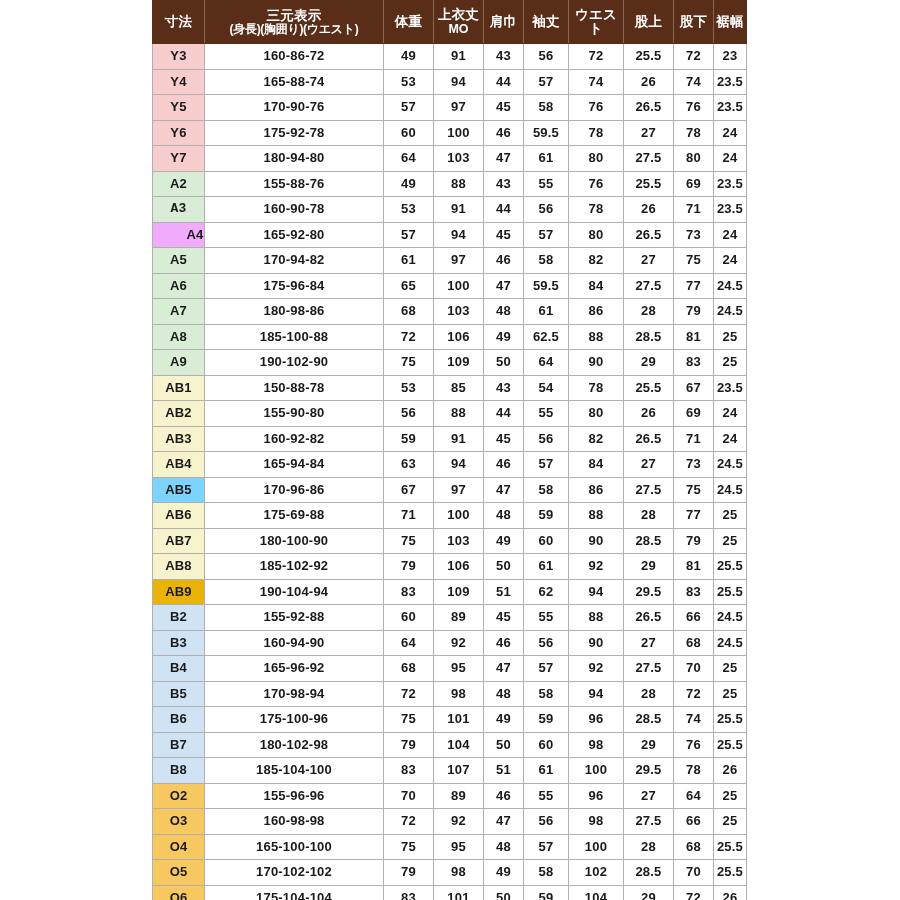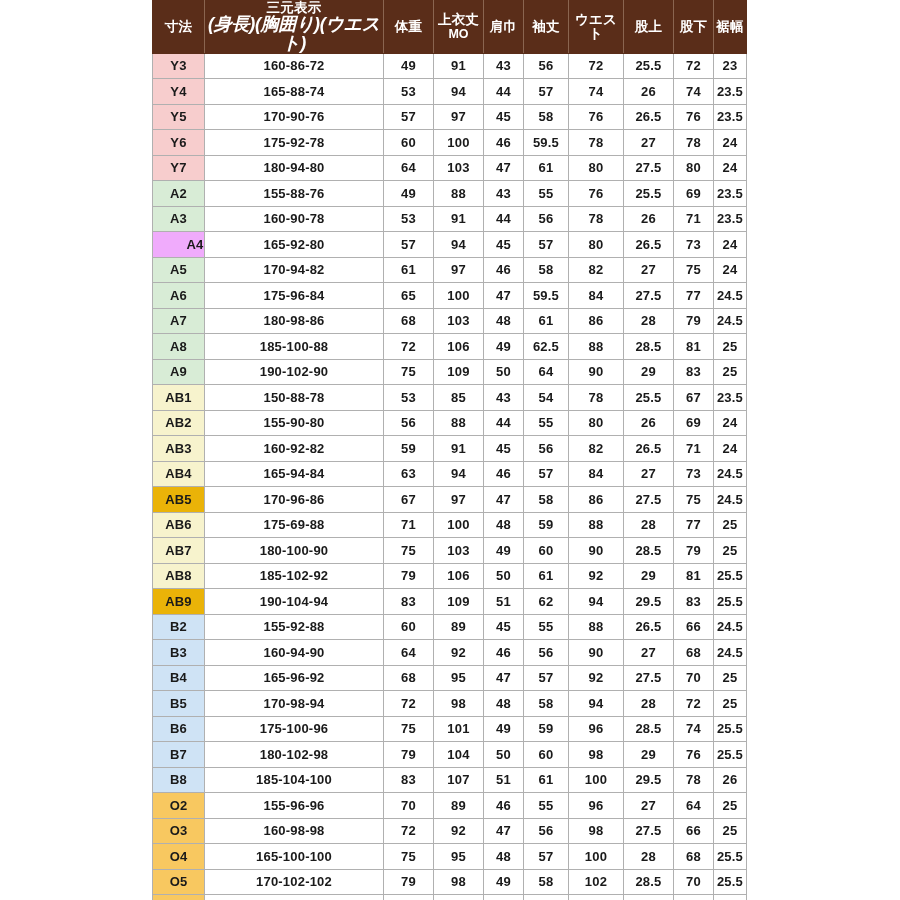--- a/index.html
+++ b/index.html
@@ -55,23 +55,22 @@
     display: block;
     font-size: 12.5px;
     letter-spacing: 0;
   }
   .hdr-main {
     display: block;
     font-size: 13.5px;
   }
   .hdr-line2 {
     display: block;
-    font-size: 18px;
+    font-size: 12px;
     letter-spacing: -0.3px;
-    font-style: italic;
   }
   td.label-cell {
     font-size: 13.5px;
     font-weight: bold;
   }
   
   col.c-label   { width: 52px; }
   col.c-three   { width: 179px; }
   col.c-weight  { width: 50px; }
   col.c-jacket  { width: 50px; }
@@ -202,21 +201,21 @@
           <td>49</td>
           <td>88</td>
           <td>43</td>
           <td>55</td>
           <td>76</td>
           <td>25.5</td>
           <td>69</td>
           <td>23.5</td>
         </tr>
         <tr>
-          <td class="label-cell" style="background: rgb(216, 236, 214);">A3</td>
+          <td class="label-cell" style="background: rgb(216, 236, 214); font-family: Liberation Mono, monospace;">A3</td>
           <td>160-90-78</td>
           <td>53</td>
           <td>91</td>
           <td>44</td>
           <td>56</td>
           <td>78</td>
           <td>26</td>
           <td>71</td>
           <td>23.5</td>
         </tr>
@@ -334,21 +333,21 @@
           <td>63</td>
           <td>94</td>
           <td>46</td>
           <td>57</td>
           <td>84</td>
           <td>27</td>
           <td>73</td>
           <td>24.5</td>
         </tr>
         <tr>
-          <td class="label-cell" style="background: #eab308;">AB5</td>
+          <td class="label-cell" style="background: #7dd3fc;">AB5</td>
           <td>170-96-86</td>
           <td>67</td>
           <td>97</td>
           <td>47</td>
           <td>58</td>
           <td>86</td>
           <td>27.5</td>
           <td>75</td>
           <td>24.5</td>
         </tr>

